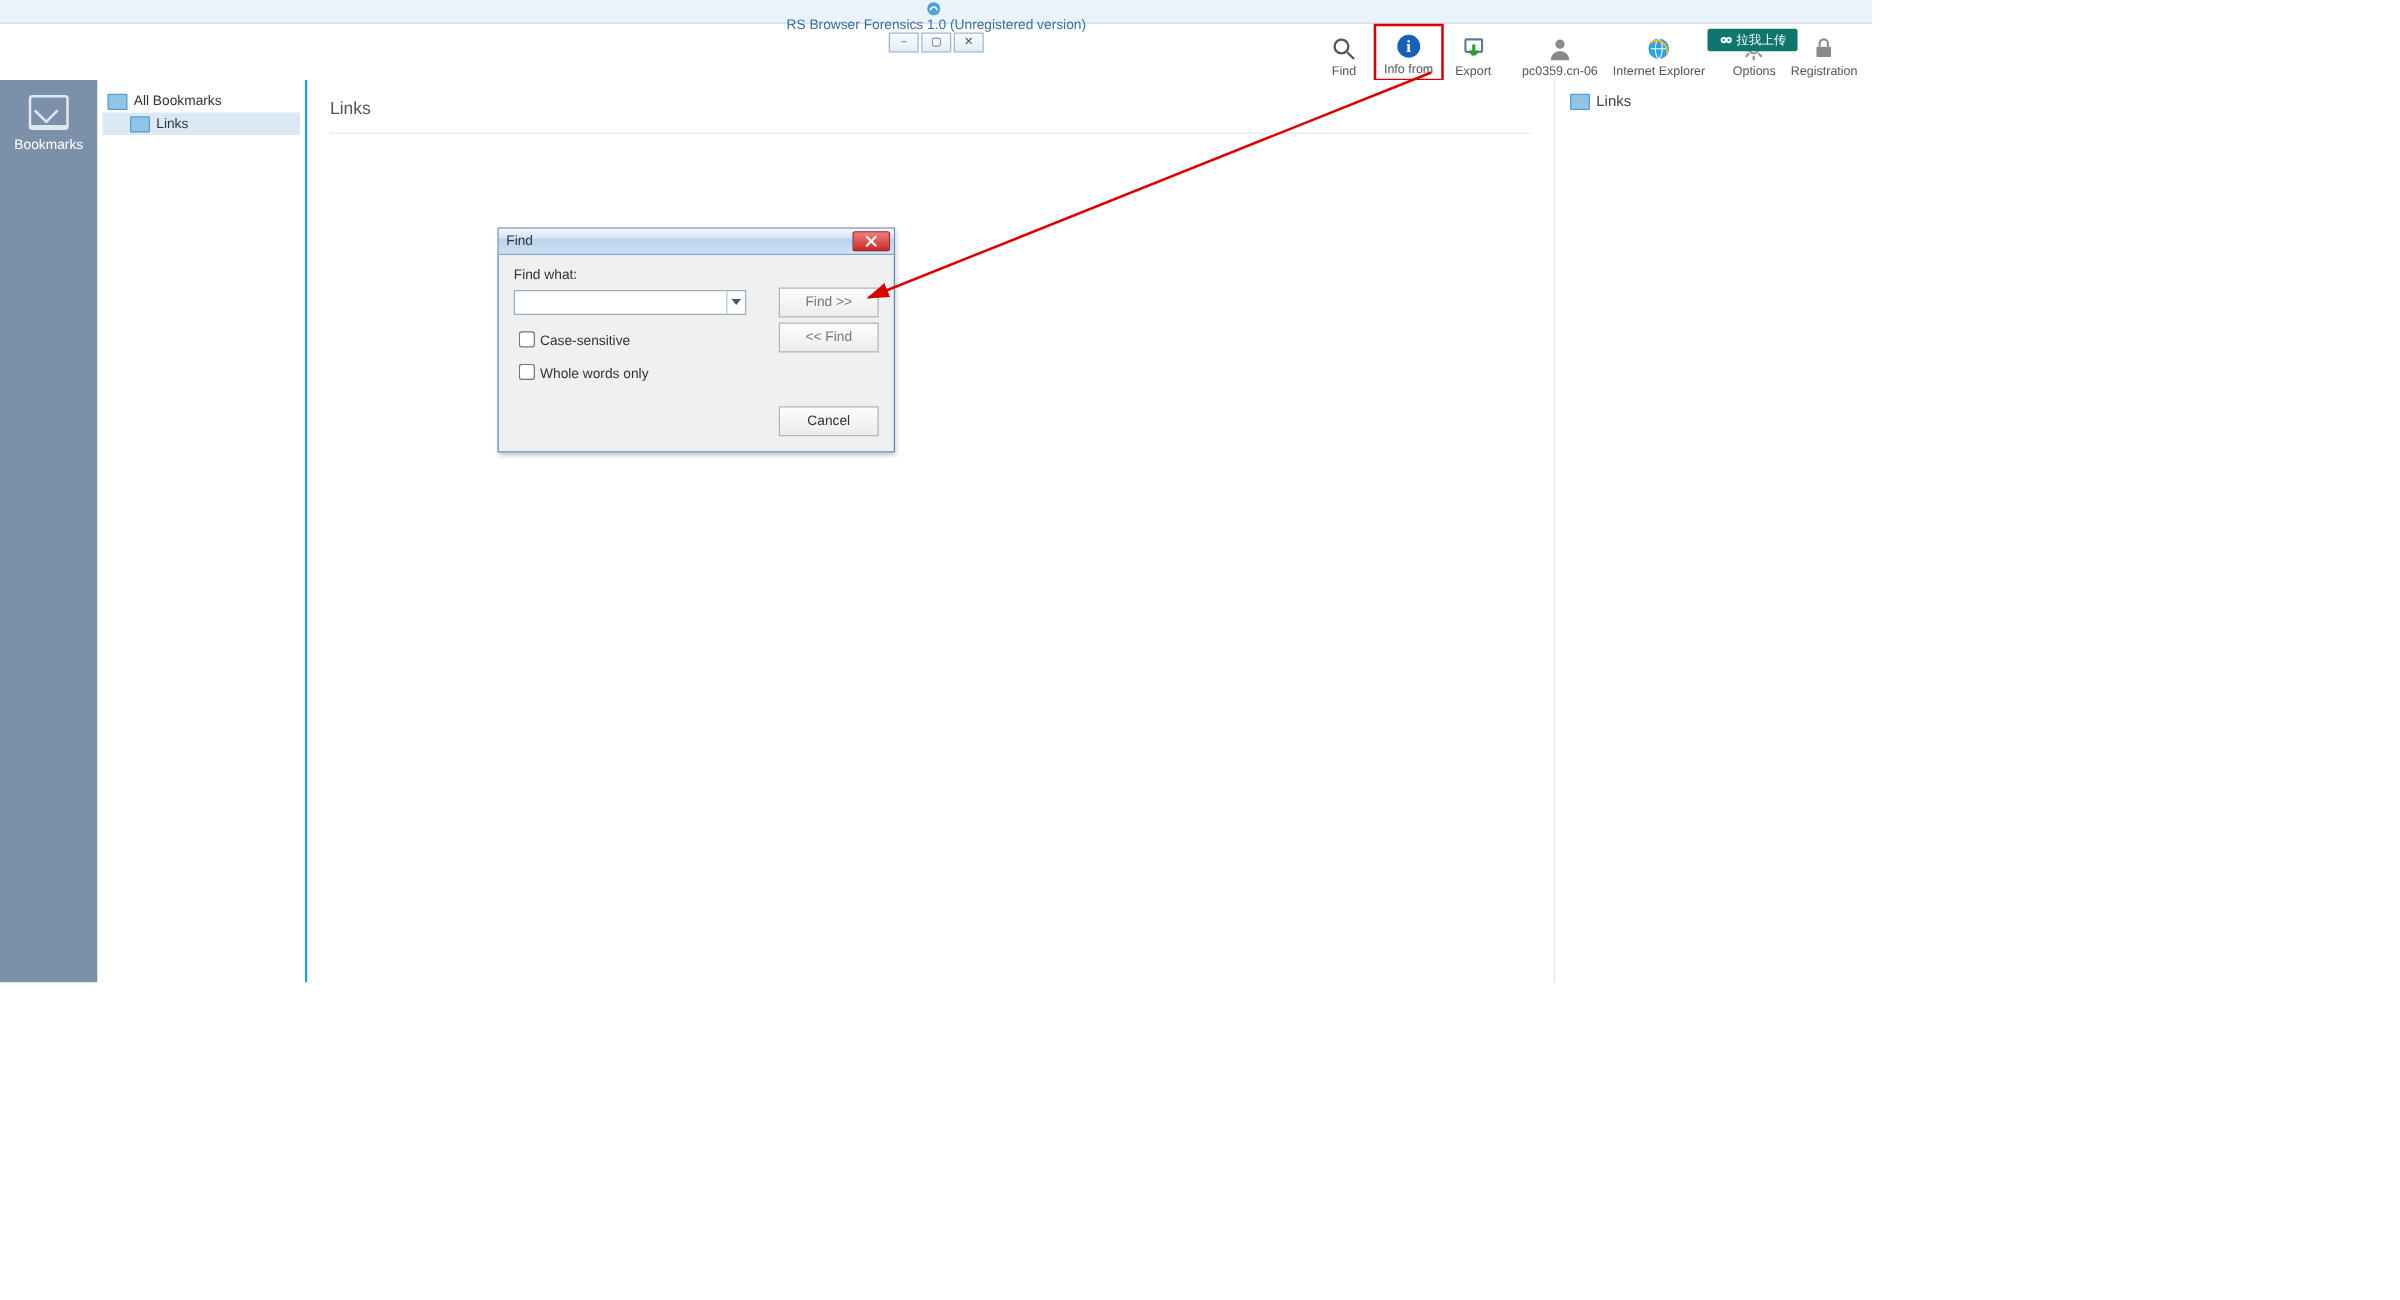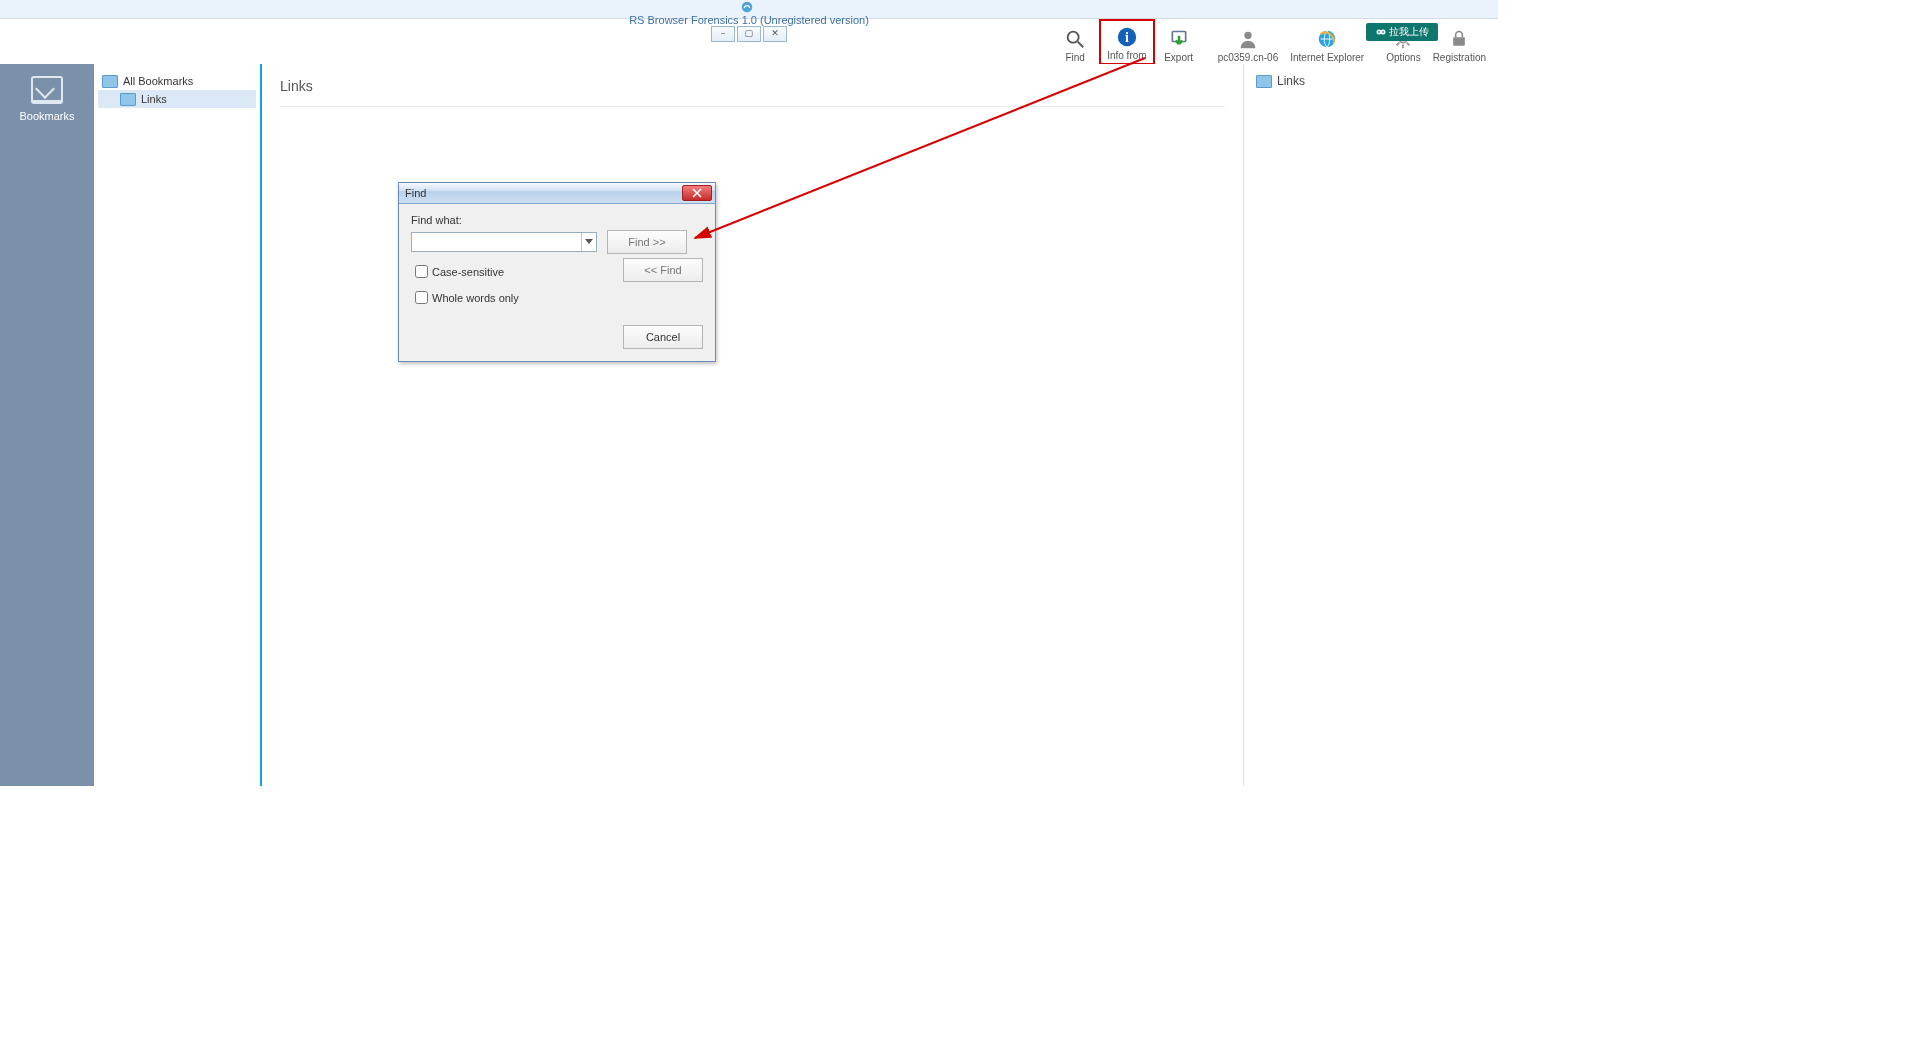--- a/index.html
+++ b/index.html
@@ -12,21 +12,21 @@
   .titlebar .winbtn{width:22px;height:14px;border:1px solid #9bb7cf;background:linear-gradient(#f7fbff,#e4eef7);font-size:9px;line-height:12px;text-align:center;color:#555;}
   
   .toolbar{height:46px;border-bottom:1px solid #dcdcdc;display:flex;align-items:stretch;justify-content:flex-end;padding-right:6px;position:relative;}
   .tbtn{display:flex;flex-direction:column;align-items:center;justify-content:flex-end;min-width:34px;padding:2px 6px 2px;font-size:10px;color:#555;cursor:default;}
   .tbtn .ico{width:24px;height:24px;margin-bottom:1px;display:flex;align-items:center;justify-content:center;}
   .tbtn.highlight{border:2px solid #d60000;}
   .toolbar .sep{width:10px;}
   .upload-badge{position:absolute;top:4px;right:60px;width:72px;height:18px;background:#0f766e;border-radius:2px;color:#fff;font-size:10px;display:flex;align-items:center;justify-content:center;gap:2px;}
   
   .workspace{position:absolute;top:64px;left:0;right:0;bottom:0;display:flex;}
-  .navcol{width:94px;background:#7b91a9;color:#fff;display:flex;flex-direction:column;align-items:center;padding-top:12px;}
+  .navcol{width:78px;background:#7b91a9;color:#fff;display:flex;flex-direction:column;align-items:center;padding-top:12px;}
   .navcol .navicon{width:28px;height:22px;border:2px solid #dfe8f1;border-bottom-width:4px;border-radius:3px;margin-bottom:6px;position:relative;}
   .navcol .navicon:after{content:"";position:absolute;left:5px;top:4px;width:12px;height:12px;border:2px solid #dfe8f1;border-top:none;border-right:none;transform:rotate(-45deg);}
   .navcol .navlabel{font-size:11px;}
   .treecol{width:158px;background:#fff;border-right:2px solid #0ea5e9;padding:8px 4px;font-size:11px;}
   .tree-row{display:flex;align-items:center;height:18px;padding-left:4px;}
   .tree-row.child{padding-left:22px;}
   .tree-row.selected{background:#dbe9f7;}
   .folder-ico{width:14px;height:11px;background:#8ec5e8;border:1px solid #5a9bce;border-radius:1px;margin-right:5px;}
   .content{flex:1;background:#fff;padding:14px 18px;position:relative;}
   .content h1{font-size:14px;font-weight:normal;color:#555;margin:0 0 10px 0;border-bottom:1px solid #eaeaea;padding-bottom:12px;}
@@ -36,21 +36,21 @@
   .infocol td{padding:2px 0;vertical-align:top;}
   .infocol td.k{color:#555;width:95px;}
   
   .find-dlg{position:absolute;left:398px;top:182px;width:316px;border:1px solid #6a8bb5;box-shadow:1px 2px 4px rgba(0,0,0,.25);background:#f0f0f0;font-size:11px;}
   .find-dlg .dlg-title{height:20px;background:linear-gradient(#f6f9fd,#cfe0f2 40%,#b8d2ec 41%,#cfe0f2);border-bottom:1px solid #7fa6cf;display:flex;align-items:center;padding:0 3px 0 6px;color:#333;}
   .find-dlg .dlg-title .t{flex:1;}
   .find-dlg .dlg-close{width:28px;height:14px;background:linear-gradient(#f47d7d,#c82a2a);border:1px solid #a02020;border-radius:2px;display:flex;align-items:center;justify-content:center;}
   .find-dlg .dlg-close svg{width:10px;height:10px;}
   .find-dlg .dlg-body{padding:10px 12px 12px;}
   .find-dlg label.fw{display:block;margin-bottom:4px;}
-  .find-dlg .row{display:flex;align-items:center;gap:10px;margin-bottom:6px;}
+  .find-dlg .row{display:flex;align-items:center;gap:26px;margin-bottom:6px;}
   .find-dlg .combo{flex:0 0 184px;height:18px;border:1px solid #9aaec2;background:#fff;display:flex;align-items:center;}
   .find-dlg .combo .caret{width:14px;height:100%;border-left:1px solid #c0c8d0;display:flex;align-items:center;justify-content:center;}
   .find-dlg .combo input{border:none;outline:none;flex:1;height:14px;font-size:11px;padding:0 3px;}
   .find-dlg .btn{width:78px;height:22px;border:1px solid #b5b5b5;background:linear-gradient(#fdfdfd,#ececec);font-size:11px;color:#777;display:flex;align-items:center;justify-content:center;}
   .find-dlg .btn.enabled{color:#333;}
   .find-dlg .chkrow{display:block;margin-top:2px;}
   .find-dlg input[type=checkbox]{vertical-align:-2px;margin-right:4px;}
   .find-dlg .dlg-foot{display:flex;justify-content:flex-end;padding-top:18px;}
   .anno-arrow{position:absolute;pointer-events:none;}
 </style>

